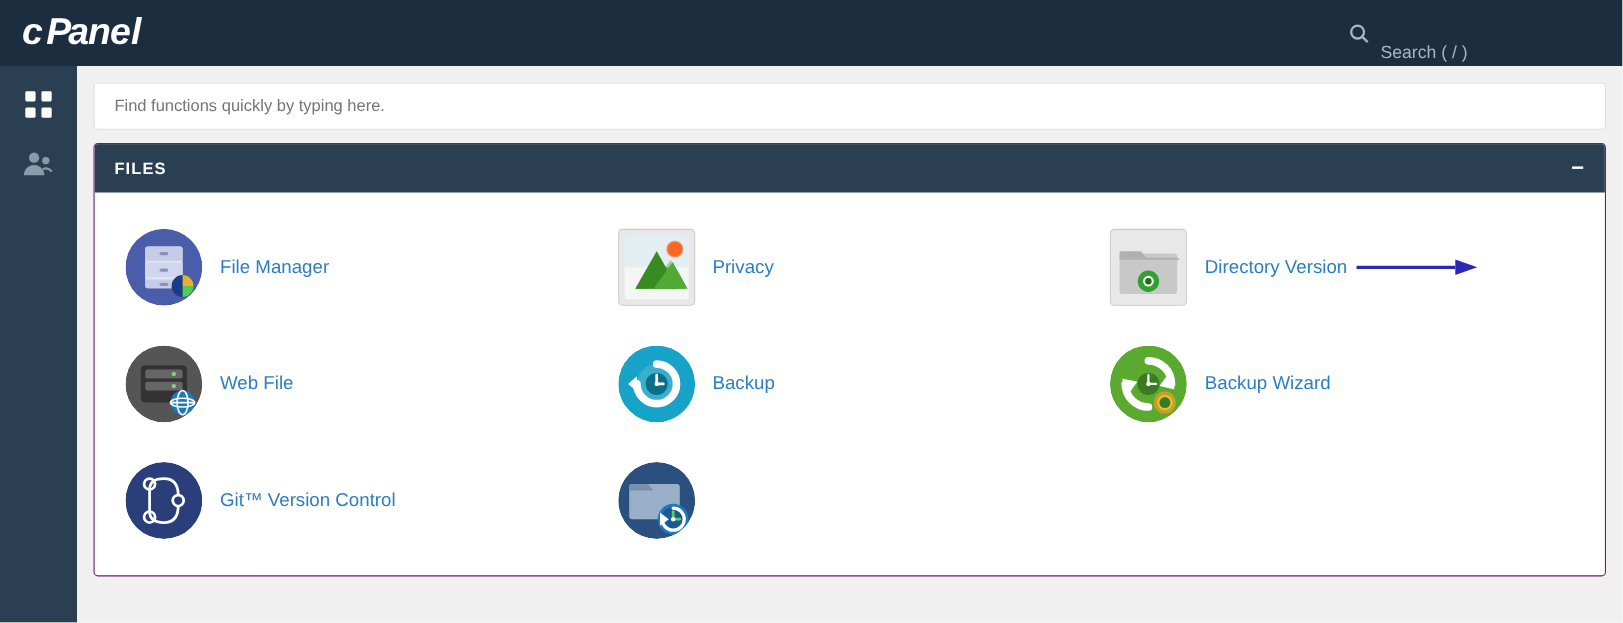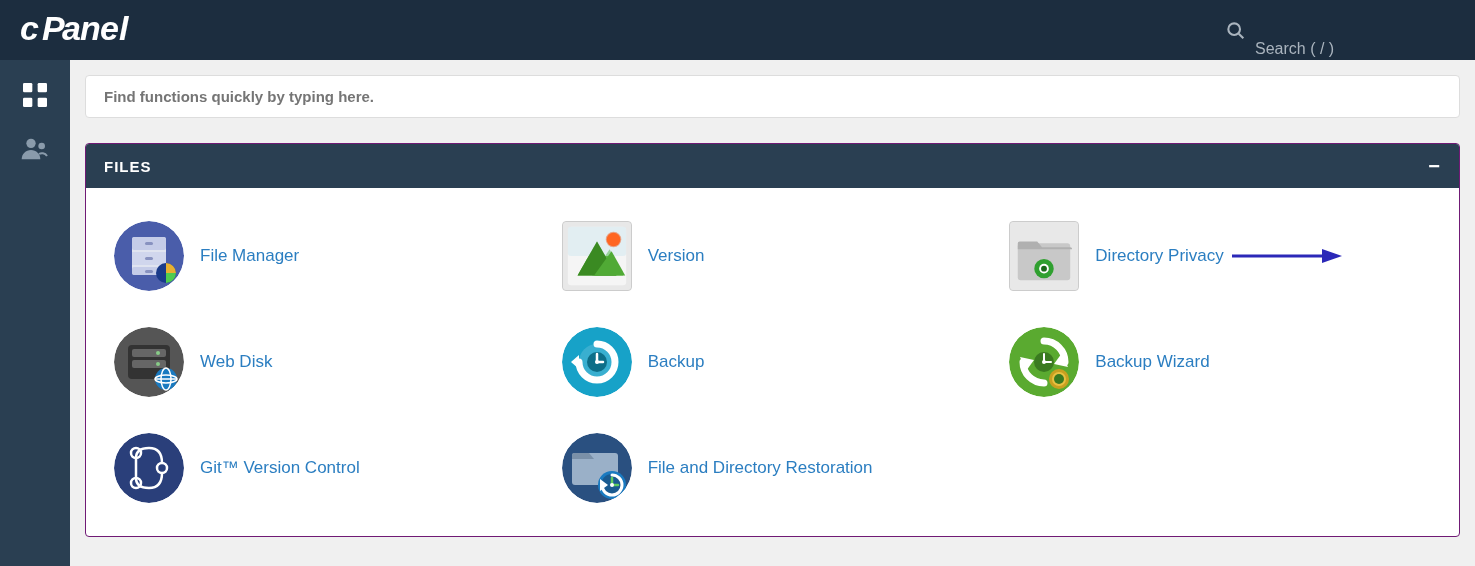--- a/index.html
+++ b/index.html
@@ -73,23 +73,22 @@
 
     
     .function-search {
       background: white;
       border: 1px solid #ddd;
       border-radius: 4px;
       padding: 12px 18px;
       width: 100%;
       font-size: 15px;
       color: #999;
-      margin-bottom: 25px;
+      margin-bottom: 12px;
       outline: none;
-      font-weight: bold;
     }
 
     
     .section {
       background: white;
       border: 1px solid #701a75;
       border-radius: 4px;
       overflow: hidden;
     }
     .section-header {
@@ -231,38 +230,38 @@
                 <polygon points="30,55 48,28 62,55" fill="#60bb45"></polygon>
 
                 <circle cx="52" cy="18" r="8" fill="#ff6020"></circle>
 
                 <rect x="5" y="5" width="60" height="30" fill="#d0e8f0" rx="3" opacity="0.5"></rect>
                 <polygon points="15,55 35,20 55,55" fill="#3a8a22"></polygon>
                 <polygon points="32,55 50,30 64,55" fill="#50aa35"></polygon>
                 <circle cx="52" cy="18" r="7" fill="#ff6622"></circle>
               </svg>
             </div>
-            <span class="item-label">Version</span>
+            <span class="item-label">Privacy</span>
           </div>
 
           <div class="item">
             <div class="item-icon" style="border-radius:4px; background:#e8e8e8; border:1px solid #ccc;">
               <svg width="70" height="70" viewBox="0 0 70 70">
                 <rect width="70" height="70" fill="#e8e8e8" rx="4"></rect>
 
                 <rect x="8" y="22" width="54" height="38" rx="3" fill="#c8c8c8"></rect>
                 <path d="M8 28 L8 22 Q8 20 10 20 L28 20 L33 26 L62 26 Q64 26 64 28 Z" fill="#b0b0b0"></path>
 
                 <circle cx="35" cy="48" r="10" fill="#30a030"></circle>
                 <circle cx="35" cy="48" r="5" fill="white"></circle>
                 <circle cx="35" cy="48" r="3" fill="#1a6a1a"></circle>
               </svg>
             </div>
             <div style="display:flex; align-items:center; gap:8px;">
-              <span class="item-label">Directory Privacy</span>
+              <span class="item-label">Directory Version</span>
 
               <svg width="110" height="28" viewBox="0 0 110 28">
                 <line x1="0" y1="14" x2="90" y2="14" stroke="#2b28b8" stroke-width="3"></line>
                 <polygon points="90,7 110,14 90,21" fill="#2b28b8"></polygon>
               </svg>
             </div>
           </div>
 
 
           <div class="item">
@@ -275,21 +274,21 @@
                 <rect x="18" y="33" width="34" height="8" rx="2" fill="#666"></rect>
                 <circle cx="44" cy="26" r="2" fill="#88cc88"></circle>
                 <circle cx="44" cy="37" r="2" fill="#88cc88"></circle>
 
                 <circle cx="52" cy="52" r="11" fill="#1a7ac0"></circle>
                 <ellipse cx="52" cy="52" rx="5" ry="11" fill="none" stroke="white" stroke-width="1.5"></ellipse>
                 <line x1="41" y1="52" x2="63" y2="52" stroke="white" stroke-width="1.5"></line>
                 <ellipse cx="52" cy="52" rx="11" ry="4" fill="none" stroke="white" stroke-width="1.5"></ellipse>
               </svg>
             </div>
-            <span class="item-label">Web Disk</span>
+            <span class="item-label">Web File</span>
           </div>
 
           <div class="item">
             <div class="item-icon">
               <svg width="70" height="70" viewBox="0 0 70 70">
                 <circle cx="35" cy="35" r="35" fill="#17a2c8"></circle>
 
                 <circle cx="35" cy="35" r="18" fill="white" opacity="0.15"></circle>
 
                 <path d="M35 17 A18 18 0 1 1 17 35" fill="none" stroke="white" stroke-width="7" stroke-linecap="round"></path>
@@ -353,21 +352,20 @@
 
                 <circle cx="50" cy="52" r="14" fill="#1a7ac0"></circle>
                 <circle cx="50" cy="52" r="11" fill="#1a5a90"></circle>
                 <path d="M50 42 A10 10 0 1 1 40 52" fill="none" stroke="white" stroke-width="3" stroke-linecap="round"></path>
                 <polygon points="38,46 38,58 46,52" fill="white"></polygon>
                 <line x1="50" y1="52" x2="50" y2="45" stroke="#60cc60" stroke-width="2.5" stroke-linecap="round"></line>
                 <line x1="50" y1="52" x2="56" y2="52" stroke="#60cc60" stroke-width="2.5" stroke-linecap="round"></line>
                 <circle cx="50" cy="52" r="2" fill="white"></circle>
               </svg>
             </div>
-            <span class="item-label">File and Directory Restoration</span>
           </div>
 
         </div>
       </div>
     </div>
 
   </div>
 </div>
 
 </body></html>

